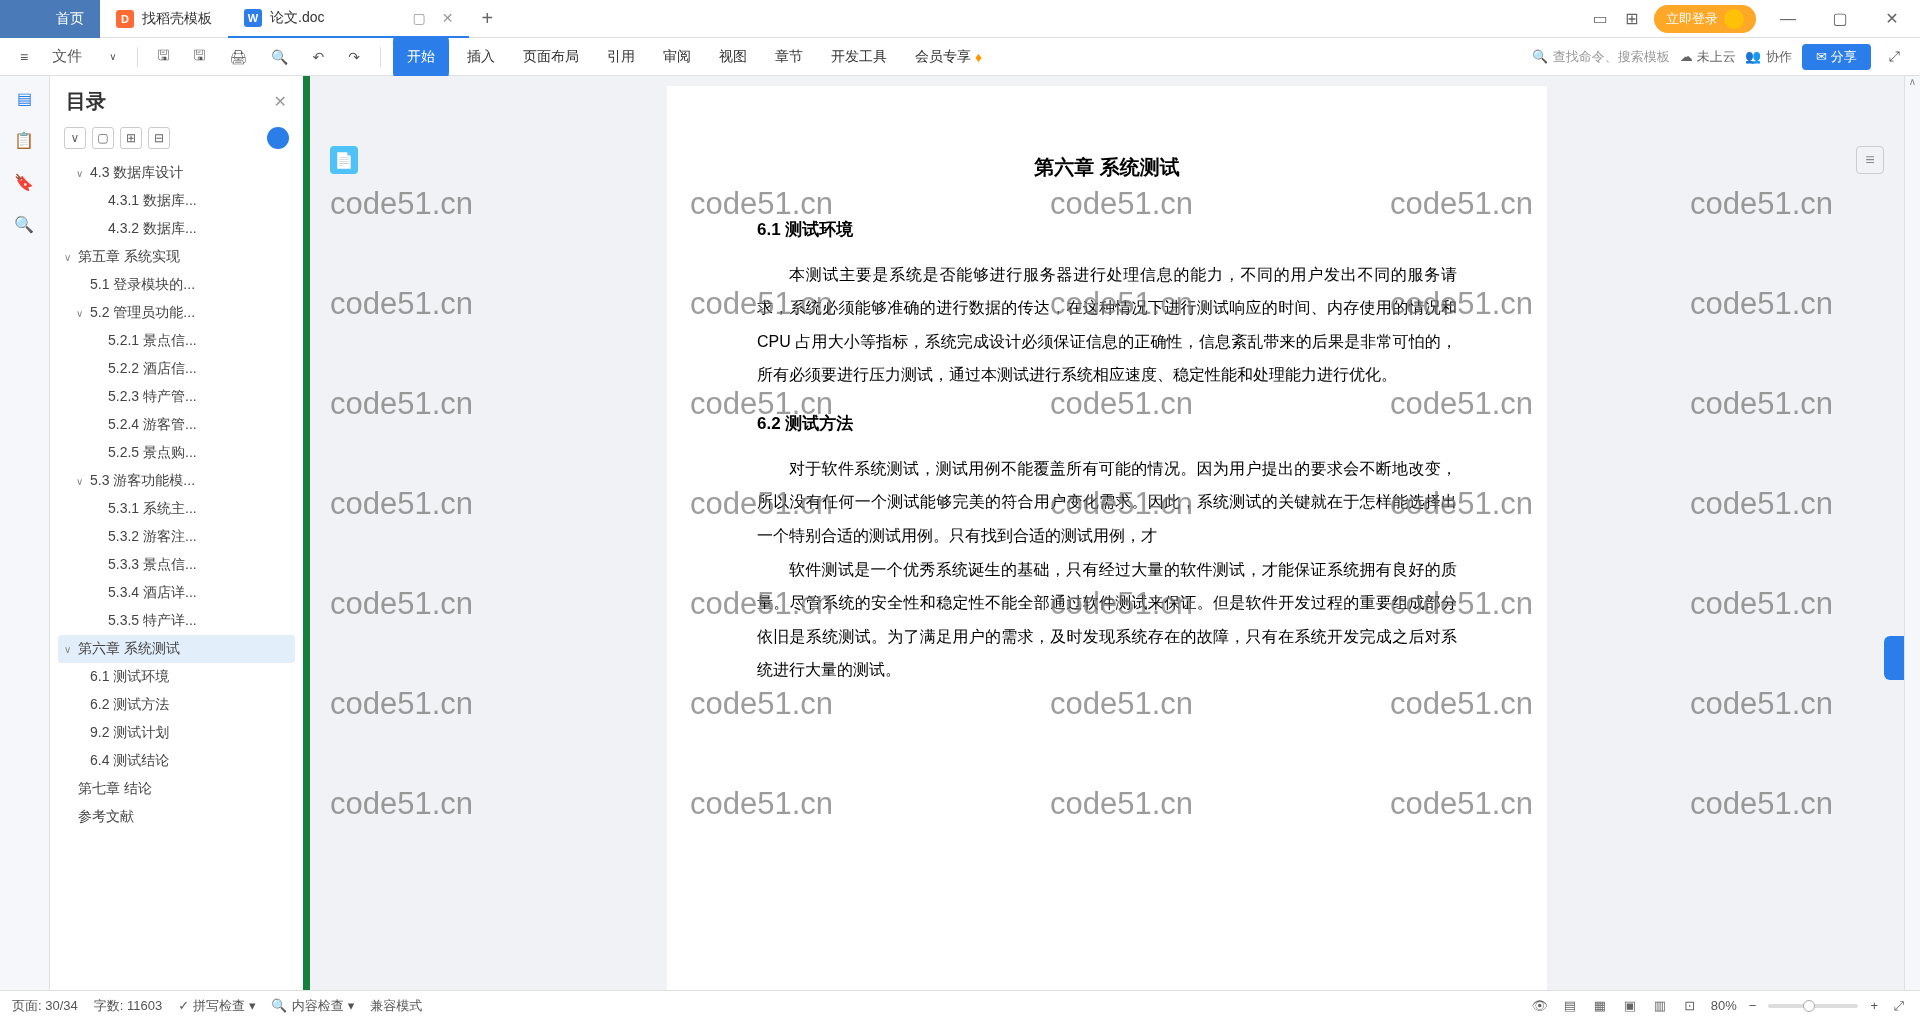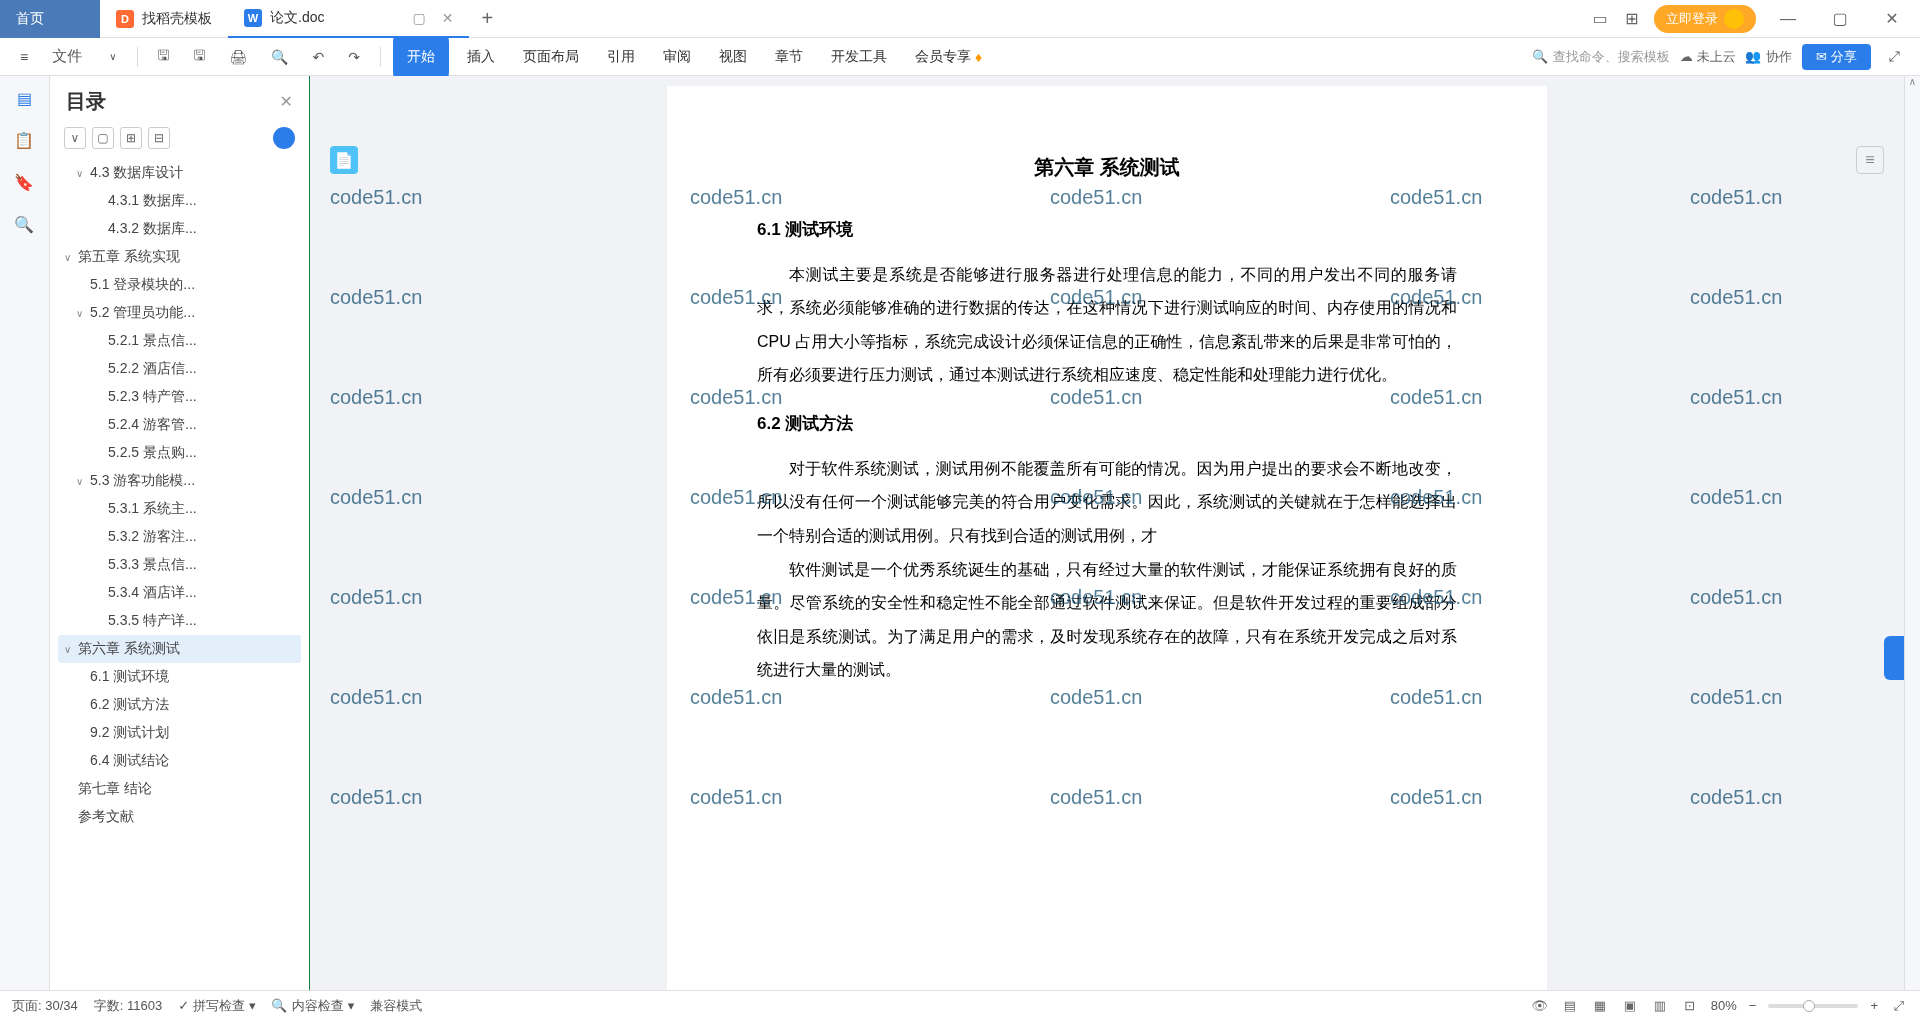--- a/index.html
+++ b/index.html
@@ -1,21 +1,21 @@
 <!DOCTYPE html>
 <html><head>
 <meta charset="utf-8">
 <style>
 * { margin: 0; padding: 0; box-sizing: border-box; font-family: "Microsoft YaHei", sans-serif; }
 body { width: 1920px; height: 1020px; background: #fff; overflow: hidden; position: relative; }
 
 
 .titlebar { height: 38px; background: #fff; display: flex; align-items: center; border-bottom: 1px solid #e0e0e0; }
 .tab { height: 38px; display: flex; align-items: center; padding: 0 16px; font-size: 14px; gap: 8px; position: relative; }
-.tab.home { background: #4a7ab8; color: #fff; width: 100px; justify-content: flex-start; }
+.tab.home { background: #4a7ab8; color: #fff; width: 100px; justify-content: flex-end; }
 .tab.secondary { color: #333; }
 .tab.active { background: #fff; border-bottom: 2px solid #2b7de9; }
 .tab-icon { width: 18px; height: 18px; display: inline-flex; align-items: center; justify-content: center; border-radius: 3px; font-size: 11px; font-weight: bold; }
 .tab-icon.orange { background: #ff6b35; color: #fff; }
 .tab-icon.blue { background: #2b7de9; color: #fff; }
 .tab-close { color: #999; cursor: pointer; margin-left: 8px; }
 .tab-add { padding: 0 12px; color: #666; font-size: 20px; cursor: pointer; }
 .titlebar-right { margin-left: auto; display: flex; align-items: center; gap: 12px; padding-right: 8px; }
 .tb-icon { width: 20px; height: 20px; color: #666; cursor: pointer; display: flex; align-items: center; justify-content: center; }
 .login-btn { background: #ffa726; color: #fff; padding: 4px 12px; border-radius: 14px; font-size: 13px; display: flex; align-items: center; gap: 6px; cursor: pointer; }
@@ -38,21 +38,21 @@
 
 
 .main { display: flex; height: calc(100% - 38px - 38px - 30px); }
 
 
 .leftrail { width: 50px; background: #f5f7fa; border-right: 1px solid #e0e0e0; display: flex; flex-direction: column; align-items: center; padding-top: 10px; gap: 18px; }
 .rail-icon { width: 24px; height: 24px; color: #7a8a9a; cursor: pointer; display: flex; align-items: center; justify-content: center; }
 .rail-icon.active { color: #2b7de9; }
 
 
-.outline { width: 260px; background: #fff; border-right: 1px solid #15803d; display: flex; flex-direction: column; }
+.outline { width: 260px; background: #fff; border-right: 7px solid #15803d; display: flex; flex-direction: column; }
 .outline-header { display: flex; align-items: center; padding: 12px 16px; }
 .outline-title { font-size: 20px; font-weight: bold; color: #333; }
 .outline-close { margin-left: auto; color: #999; cursor: pointer; font-size: 16px; }
 .outline-tools { display: flex; gap: 6px; padding: 0 14px 10px; align-items: center; }
 .ot-btn { width: 22px; height: 22px; border: 1px solid #ccc; border-radius: 3px; display: flex; align-items: center; justify-content: center; color: #666; font-size: 12px; cursor: pointer; }
 .ot-blue { margin-left: auto; width: 22px; height: 22px; background: #2b7de9; border-radius: 50%; }
 .outline-tree { flex: 1; overflow-y: auto; padding: 0 8px; font-size: 14px; color: #444; }
 .tree-item { padding: 5px 6px; cursor: pointer; white-space: nowrap; overflow: hidden; text-overflow: ellipsis; border-radius: 3px; display: flex; align-items: center; }
 .tree-item.selected { background: #e3eefb; }
 .tree-toggle { width: 14px; display: inline-block; color: #888; font-size: 10px; }
@@ -61,21 +61,21 @@
 
 
 .docarea { flex: 1; background: #f0f2f5; position: relative; overflow: hidden; display: flex; justify-content: center; }
 .page { width: 880px; background: #fff; margin-top: 10px; padding: 60px 90px; font-family: SimSun, serif; font-size: 16px; line-height: 2.1; color: #000; position: relative; }
 .doc-icon-left { position: absolute; left: 20px; top: 70px; width: 28px; height: 28px; background: #4fc3f7; border-radius: 4px; display: flex; align-items: center; justify-content: center; color: #fff; }
 .doc-icon-right { position: absolute; right: 20px; top: 70px; width: 28px; height: 28px; border: 1px solid #ccc; border-radius: 4px; display: flex; align-items: center; justify-content: center; color: #888; }
 .chapter-title { text-align: center; font-size: 20px; font-weight: bold; margin-bottom: 24px; font-family: SimHei, sans-serif; }
 .section-title { font-size: 17px; font-weight: bold; margin: 14px 0 10px; font-family: SimHei, sans-serif; }
 .para { text-indent: 2em; text-align: justify; }
 .watermark-overlay { position: absolute; left: 0; top: 0; right: 0; bottom: 0; pointer-events: none; }
-.wm { position: absolute; color: #0c4a6e; font-size: 20px; opacity: 0.7; font-family: sans-serif; }
+.wm { position: absolute; color: #737373; font-size: 31px; opacity: 0.7; font-family: sans-serif; }
 .wm-red { position: absolute; color: #e53935; font-size: 36px; font-weight: 500; left: 50%; top: 400px; transform: translateX(-50%); white-space: nowrap; font-family: sans-serif; }
 .side-tab { position: absolute; right: 0; top: 560px; width: 20px; height: 44px; background: #2b7de9; border-radius: 6px 0 0 6px; }
 
 
 .rightrail { width: 16px; background: #f5f7fa; border-left: 1px solid #e0e0e0; position: relative; }
 .scroll-up { position: absolute; top: 0; width: 100%; text-align: center; font-size: 10px; color: #888; }
 
 
 .statusbar { height: 30px; background: #fff; border-top: 1px solid #e0e0e0; display: flex; align-items: center; padding: 0 12px; font-size: 13px; color: #555; gap: 16px; }
 .sb-item { display: flex; align-items: center; gap: 4px; cursor: pointer; }

